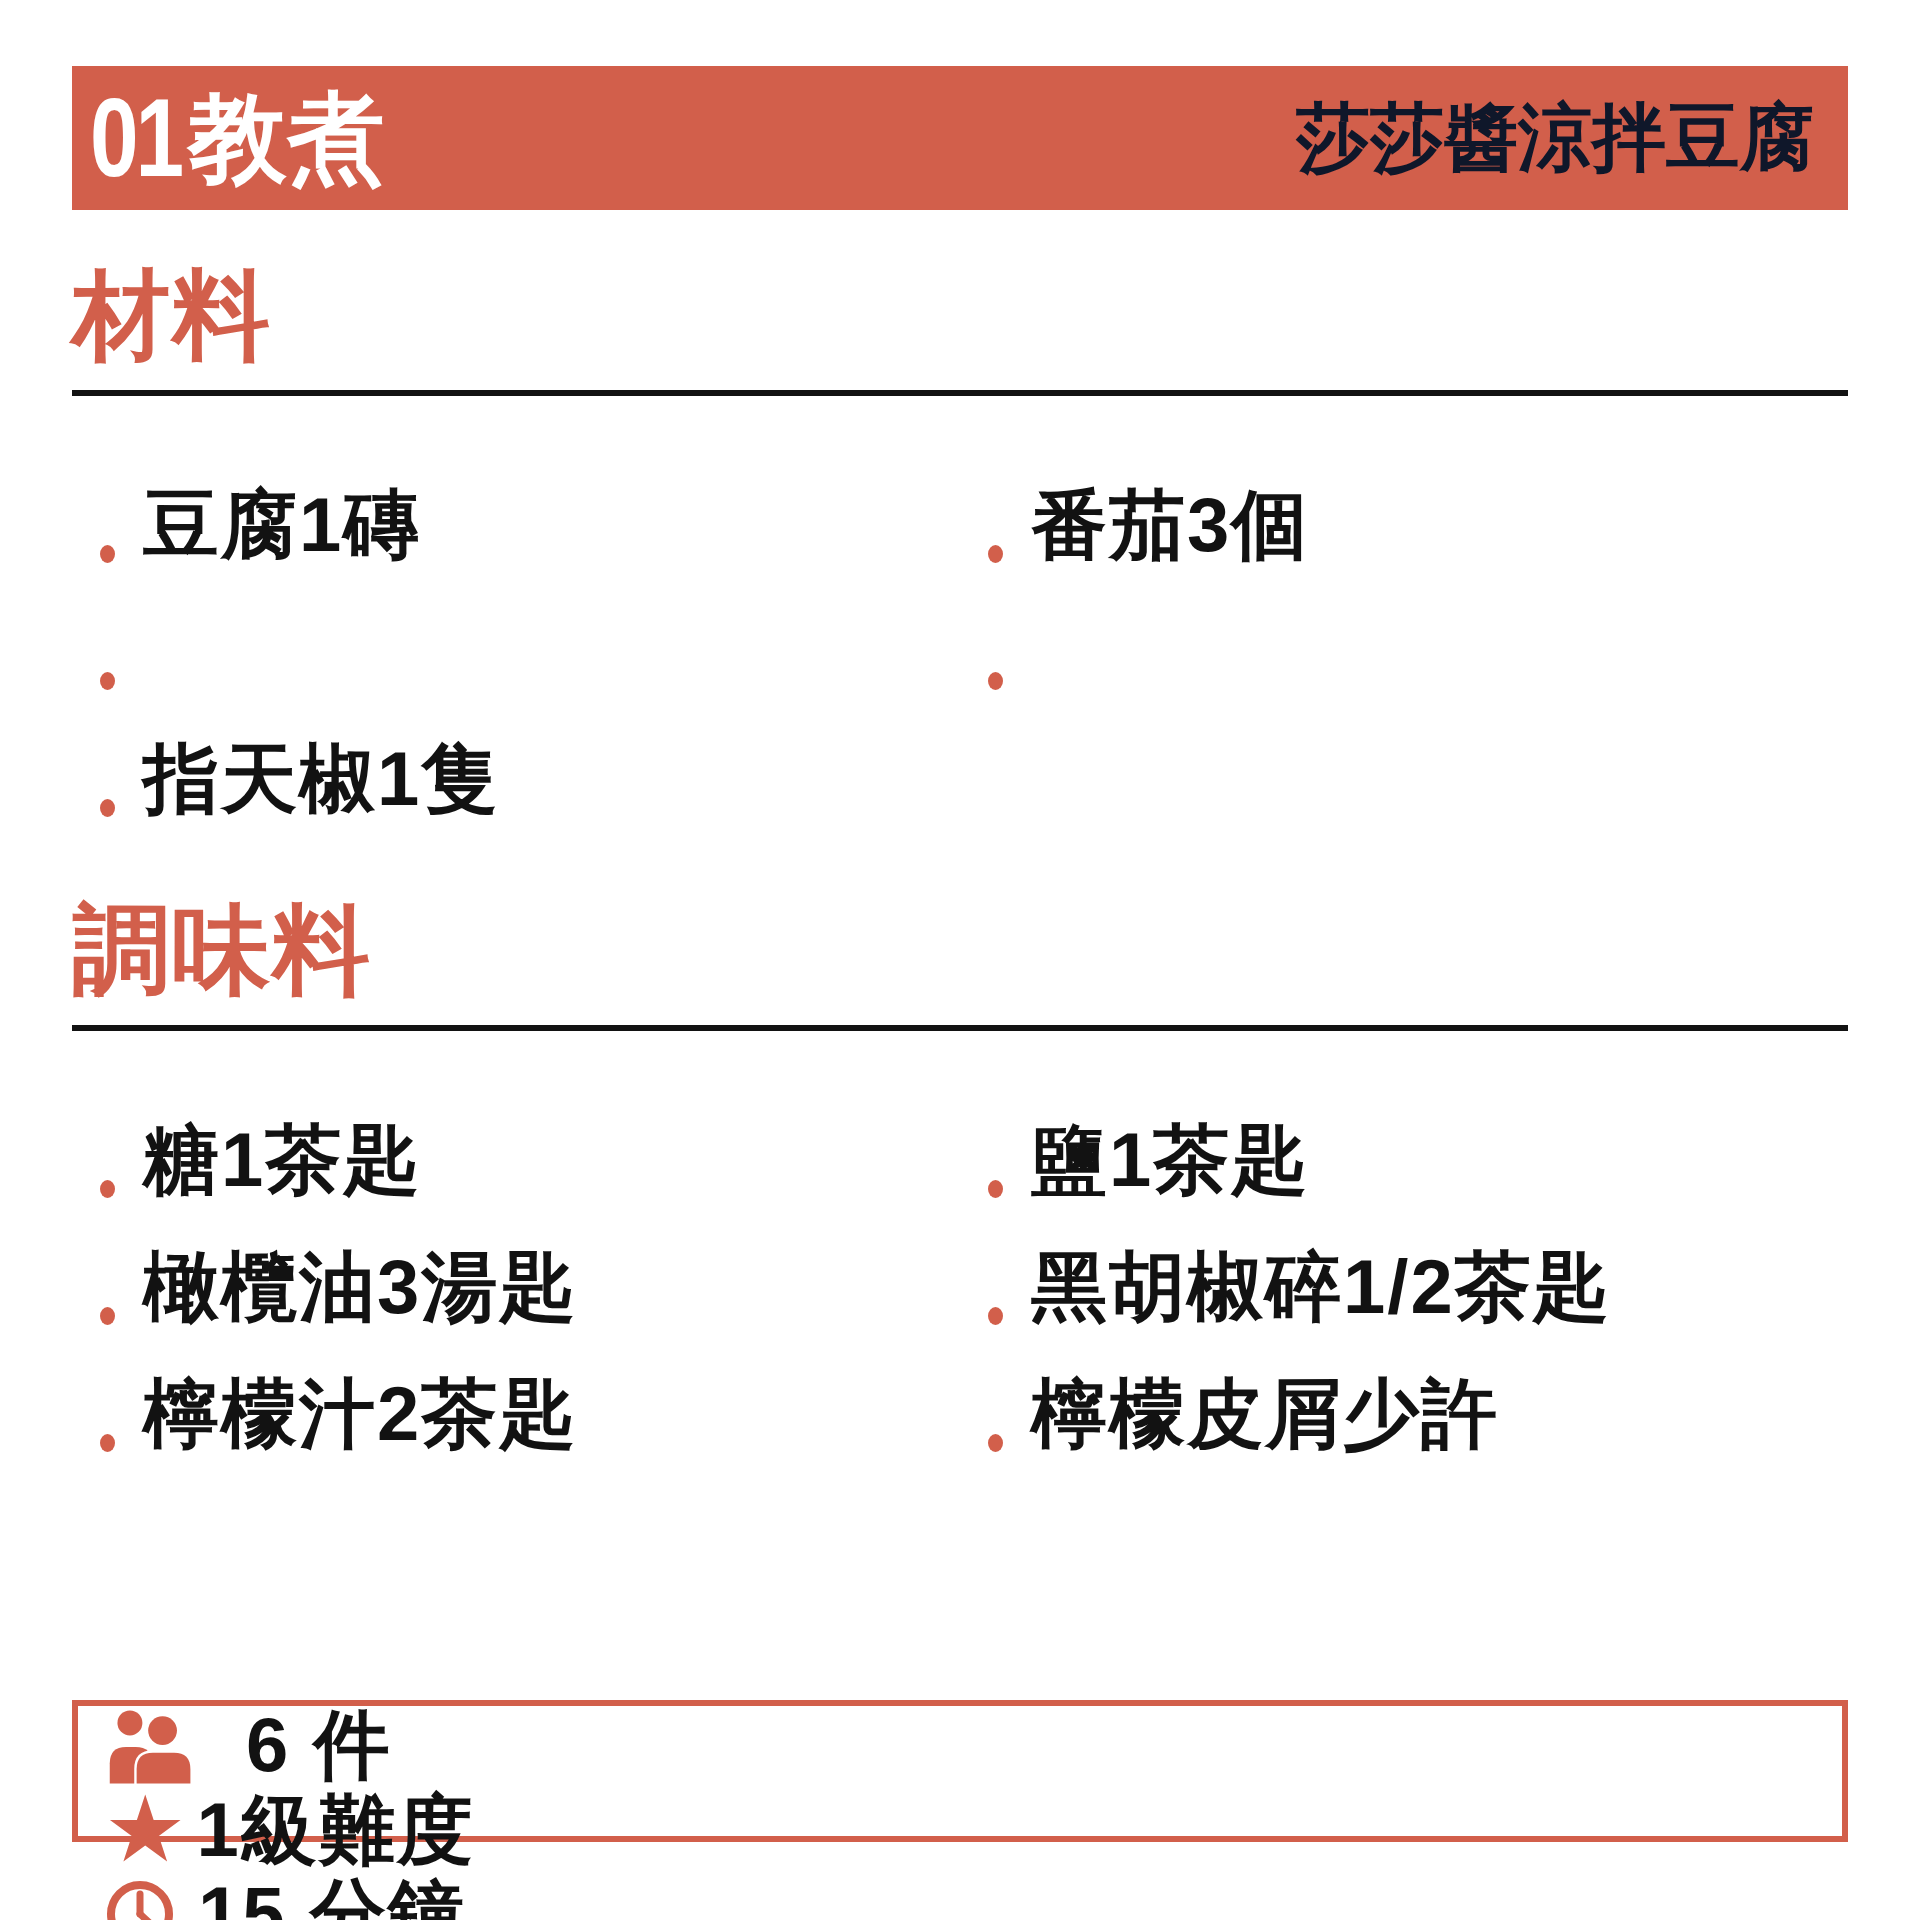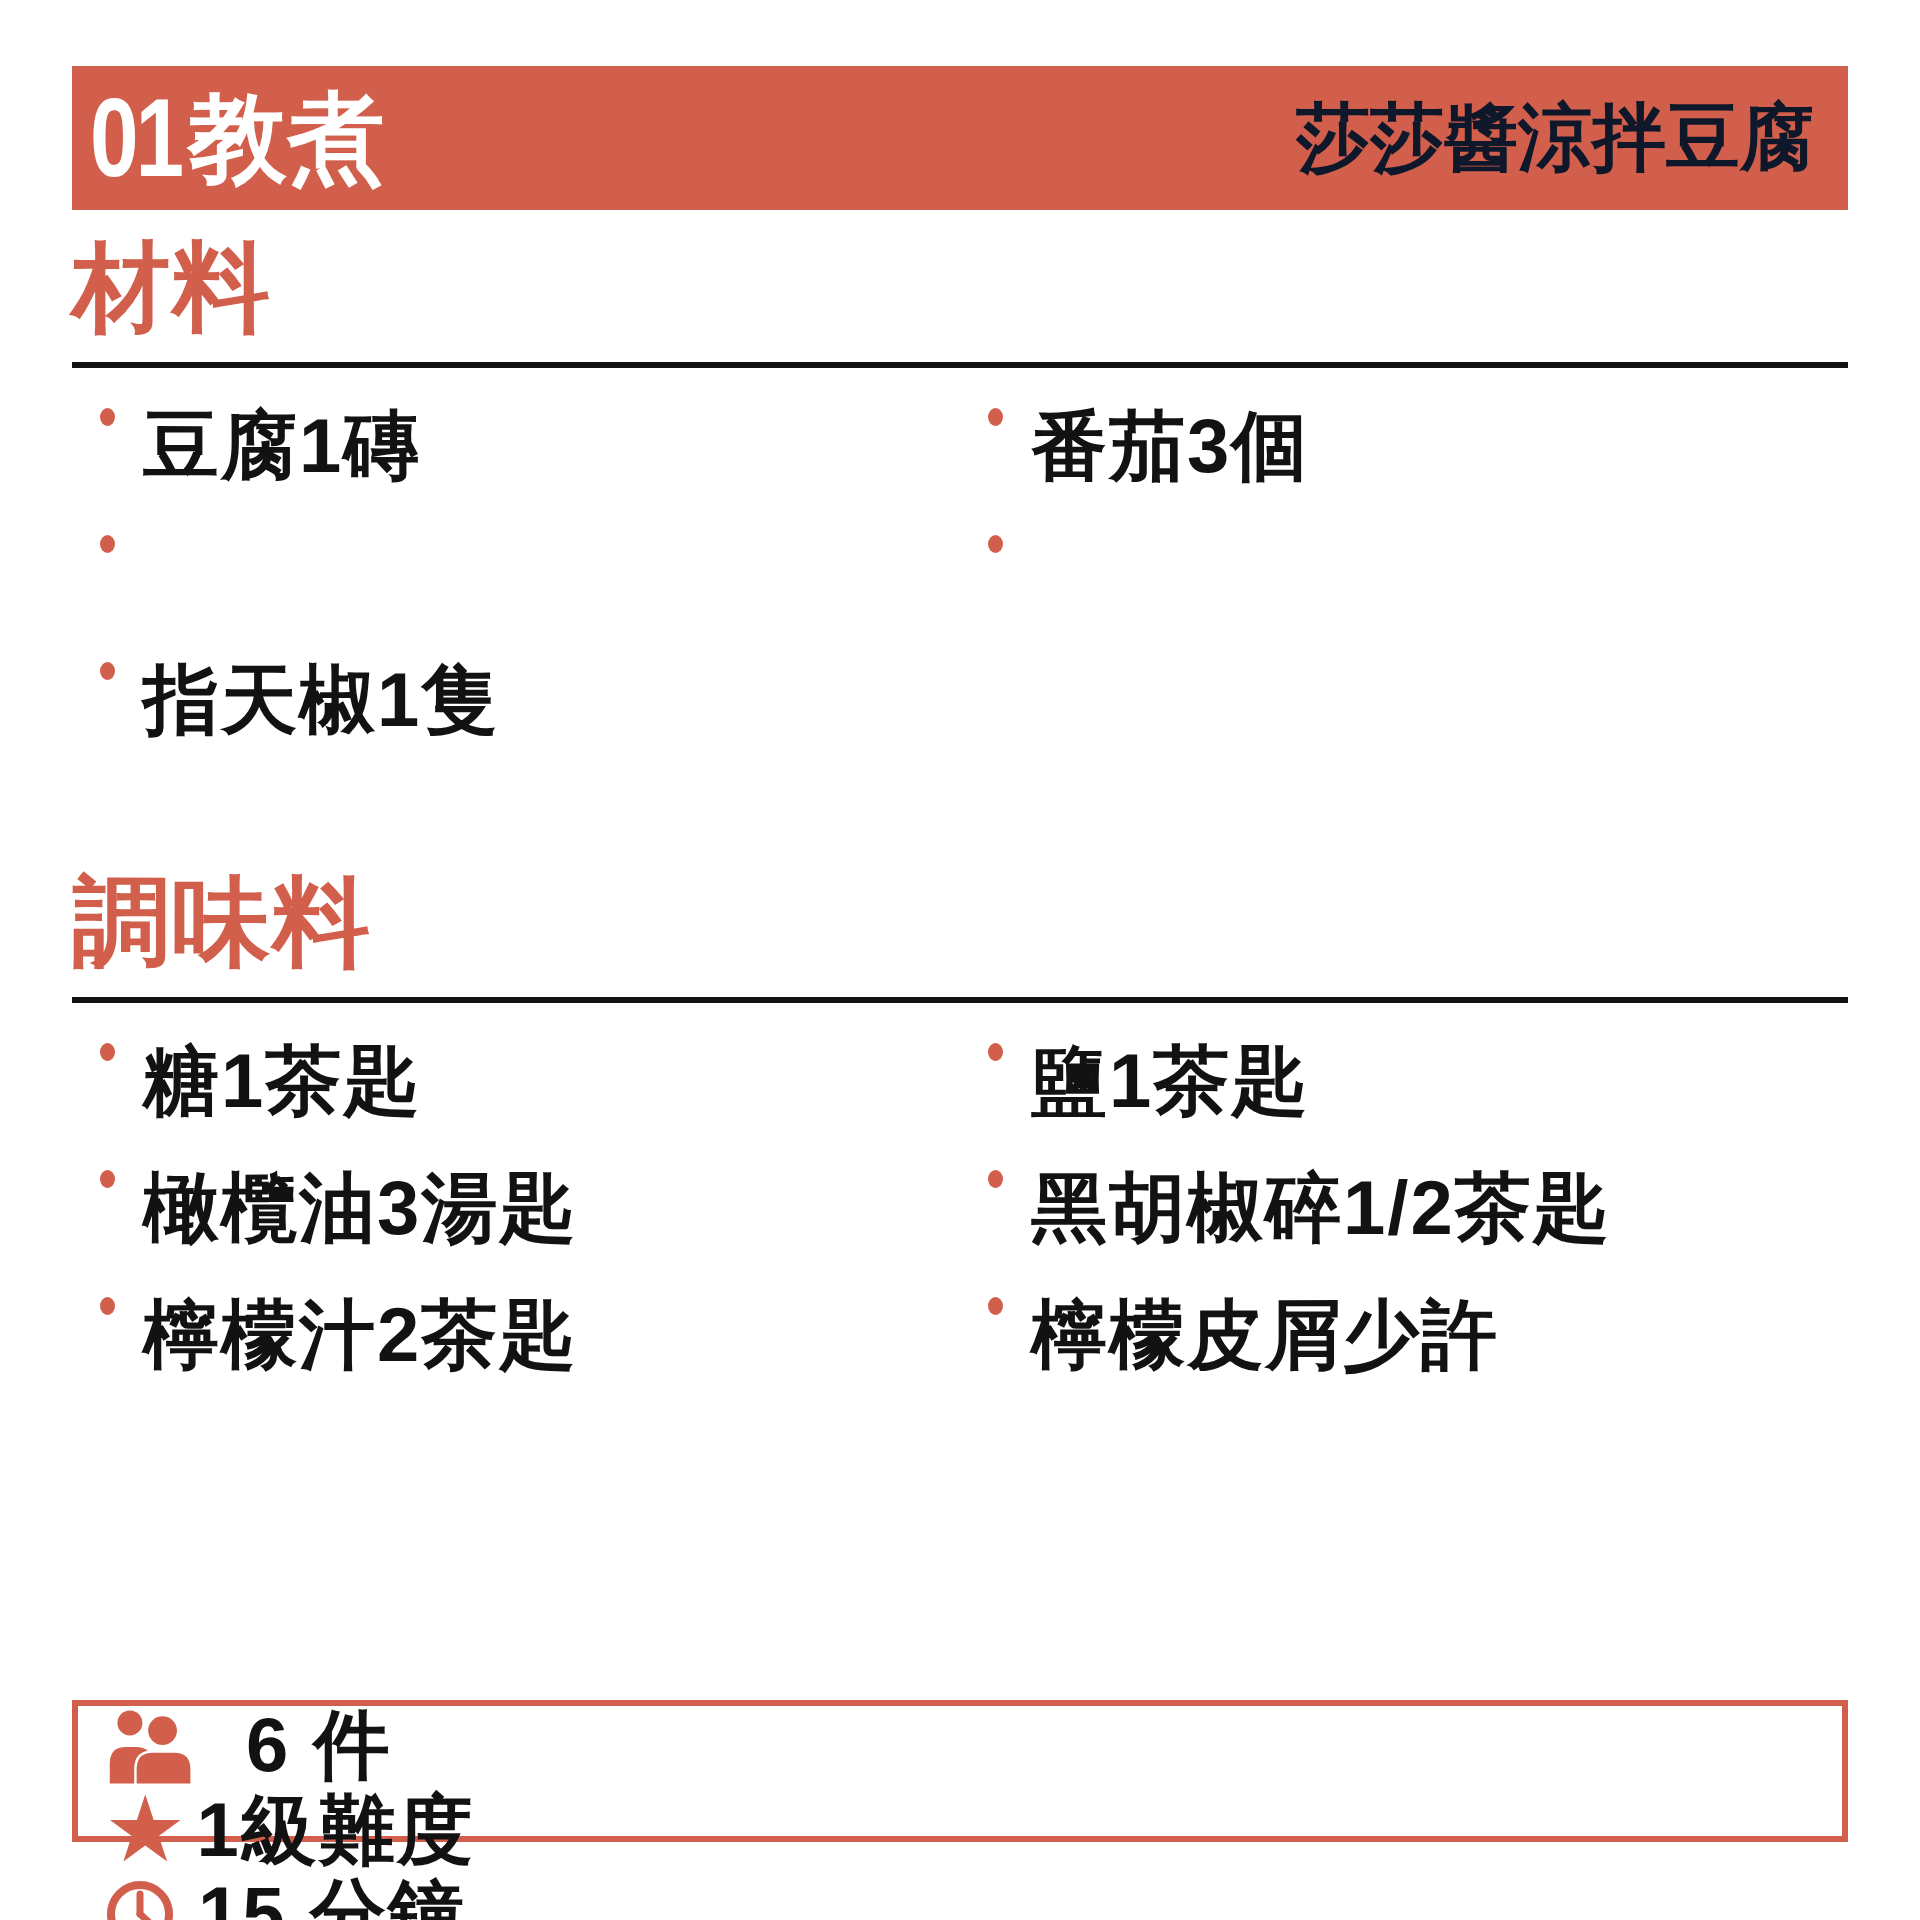--- a/index.html
+++ b/index.html
@@ -35,34 +35,34 @@
     transform:scaleX(0.78);
     transform-origin:left center;
     letter-spacing:-4px;
     margin-right:-18px;
   }
   .logo-text{font-size:98px;letter-spacing:0;}
   .title{
     color:#0f172a;font-weight:700;font-size:74px;line-height:1;white-space:nowrap;
   }
   
-  .section{margin-top:28px;}
+  .section{margin-top:56px;}
   .section + .section{margin-top:84px;}
   .section-heading{
     color:var(--accent);
     font-size:98px;font-weight:700;line-height:1.02;
     margin:0;letter-spacing:2px;
   }
   .rule{height:6px;background:var(--ink);margin-top:24px;}
   .item-grid{
     display:grid;grid-template-columns:1fr 1fr;
     margin-top:40px;
   }
   .item{
-    display:flex;align-items:flex-start;height:127px;
+    display:flex;align-items:flex-end;height:127px;
   }
   .bullet{
     width:15px;height:18px;border-radius:50%;
     background:var(--accent);
     flex:none;margin:0 28px 0 28px;
   }
   .item-text{
     font-size:76px;font-weight:700;color:var(--ink);
     letter-spacing:2px;line-height:1;white-space:nowrap;
   }

